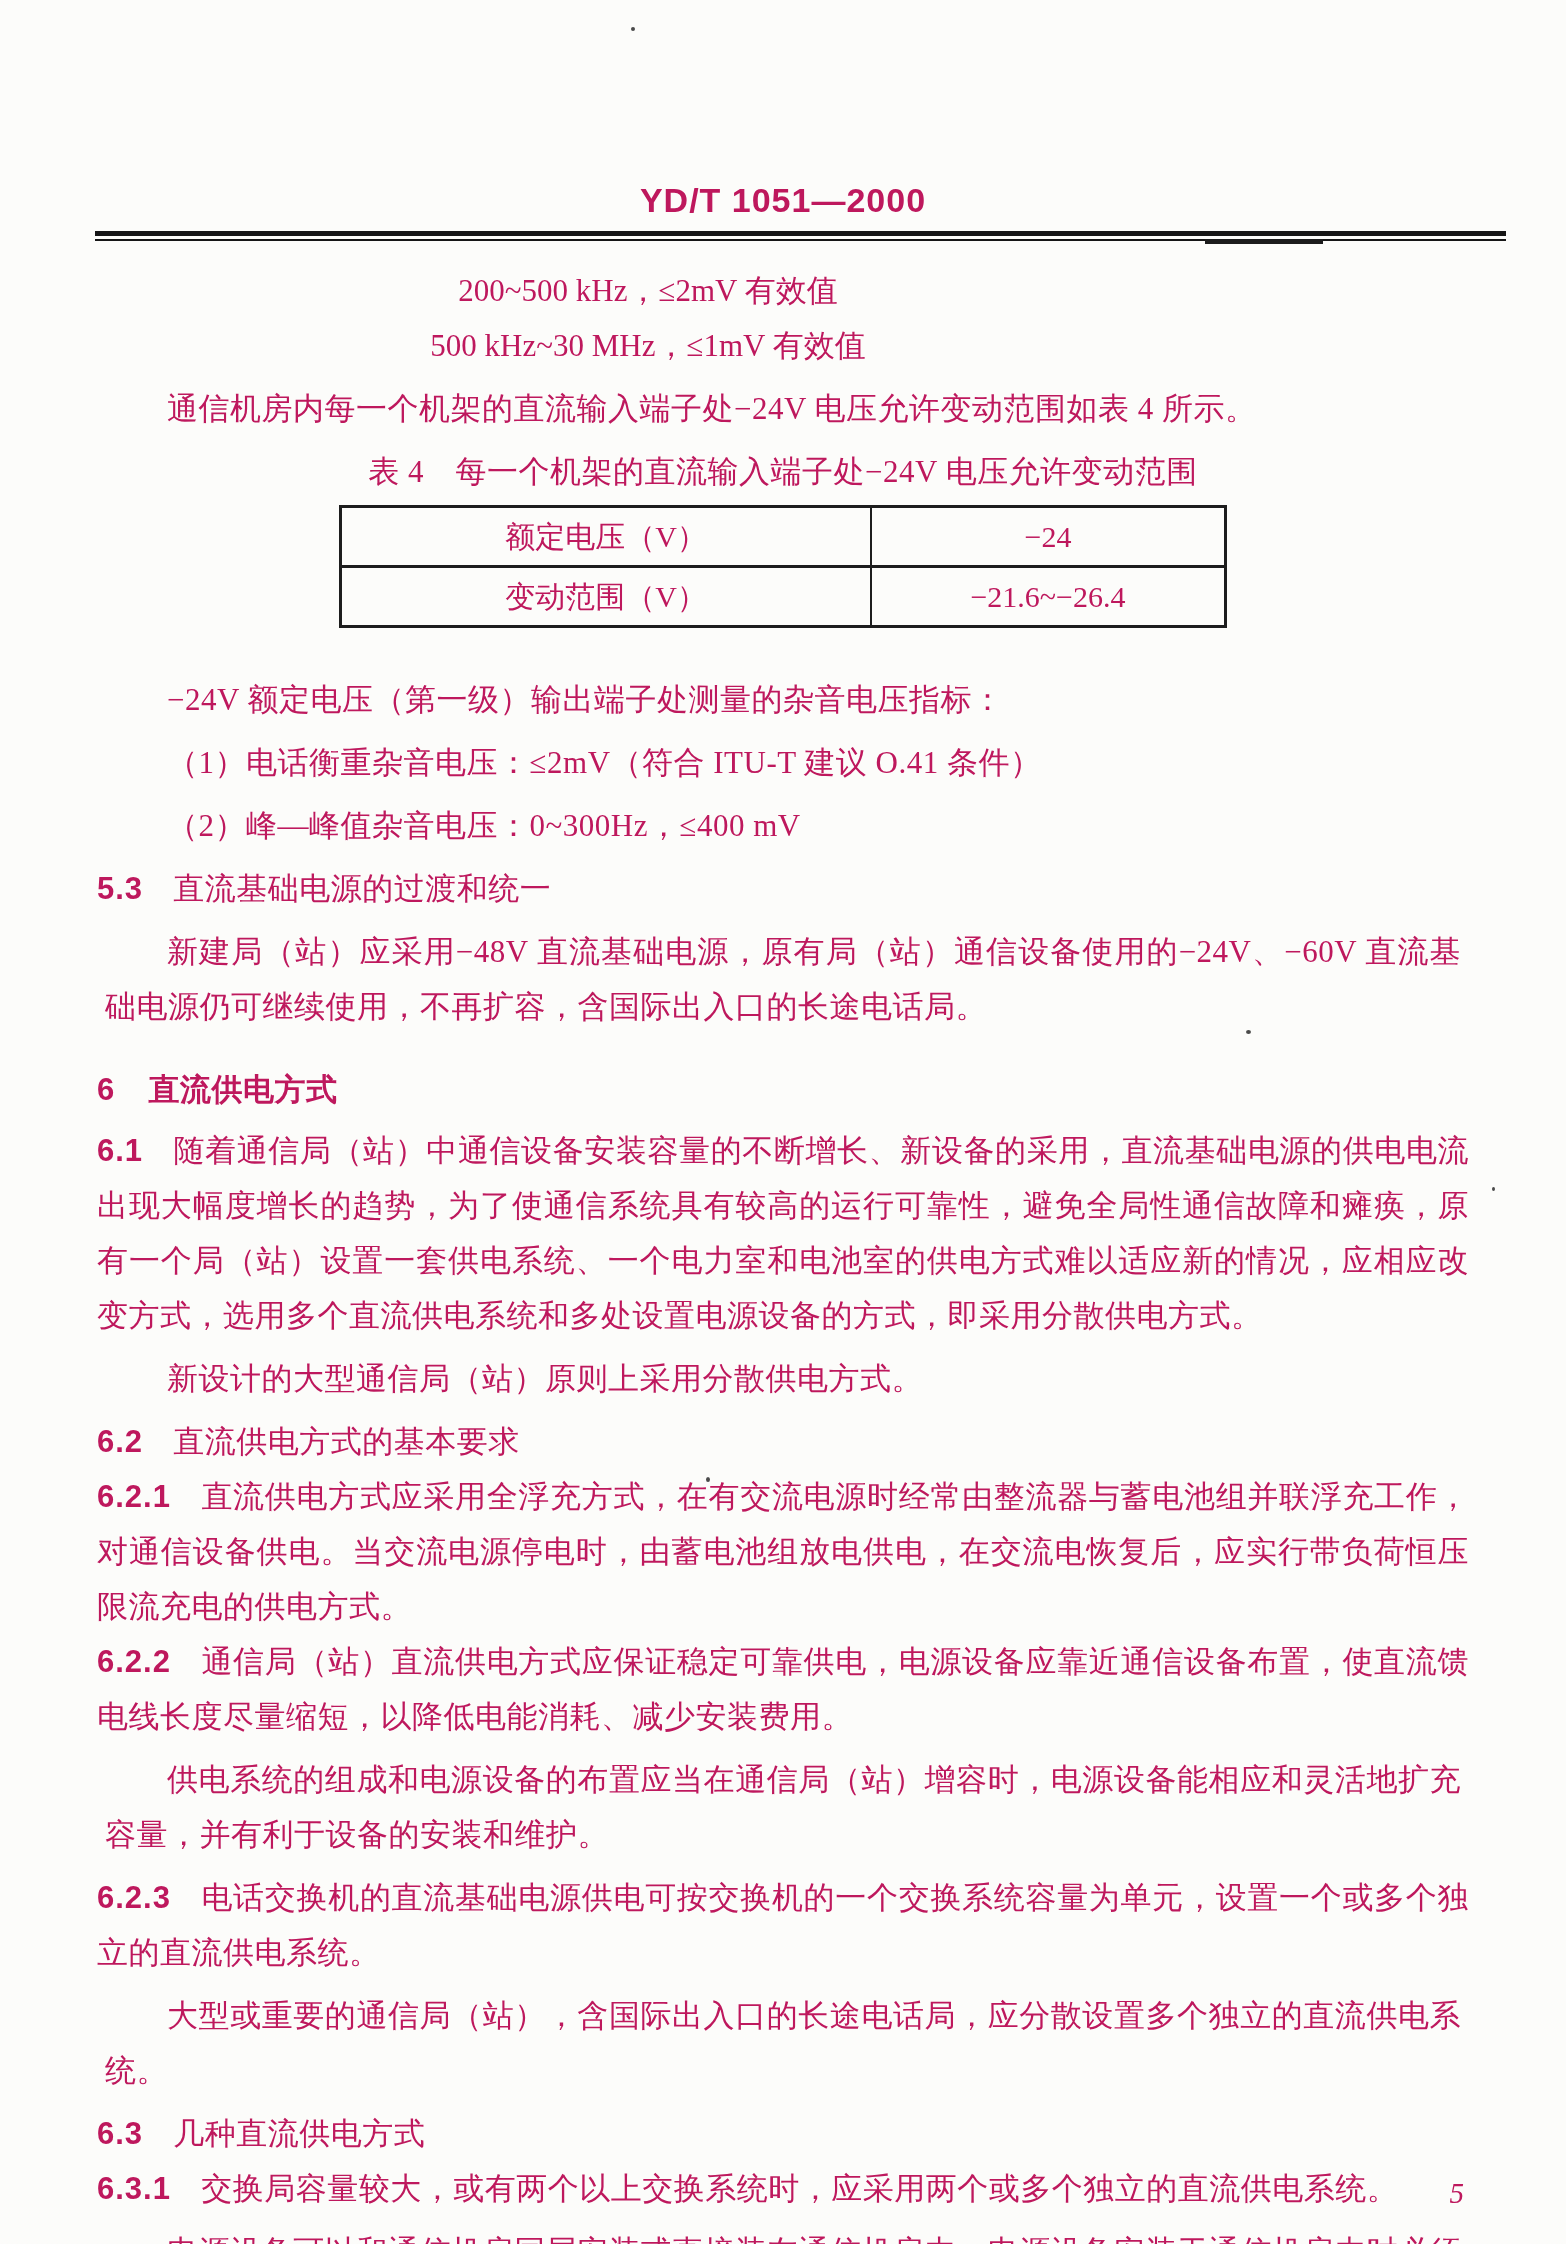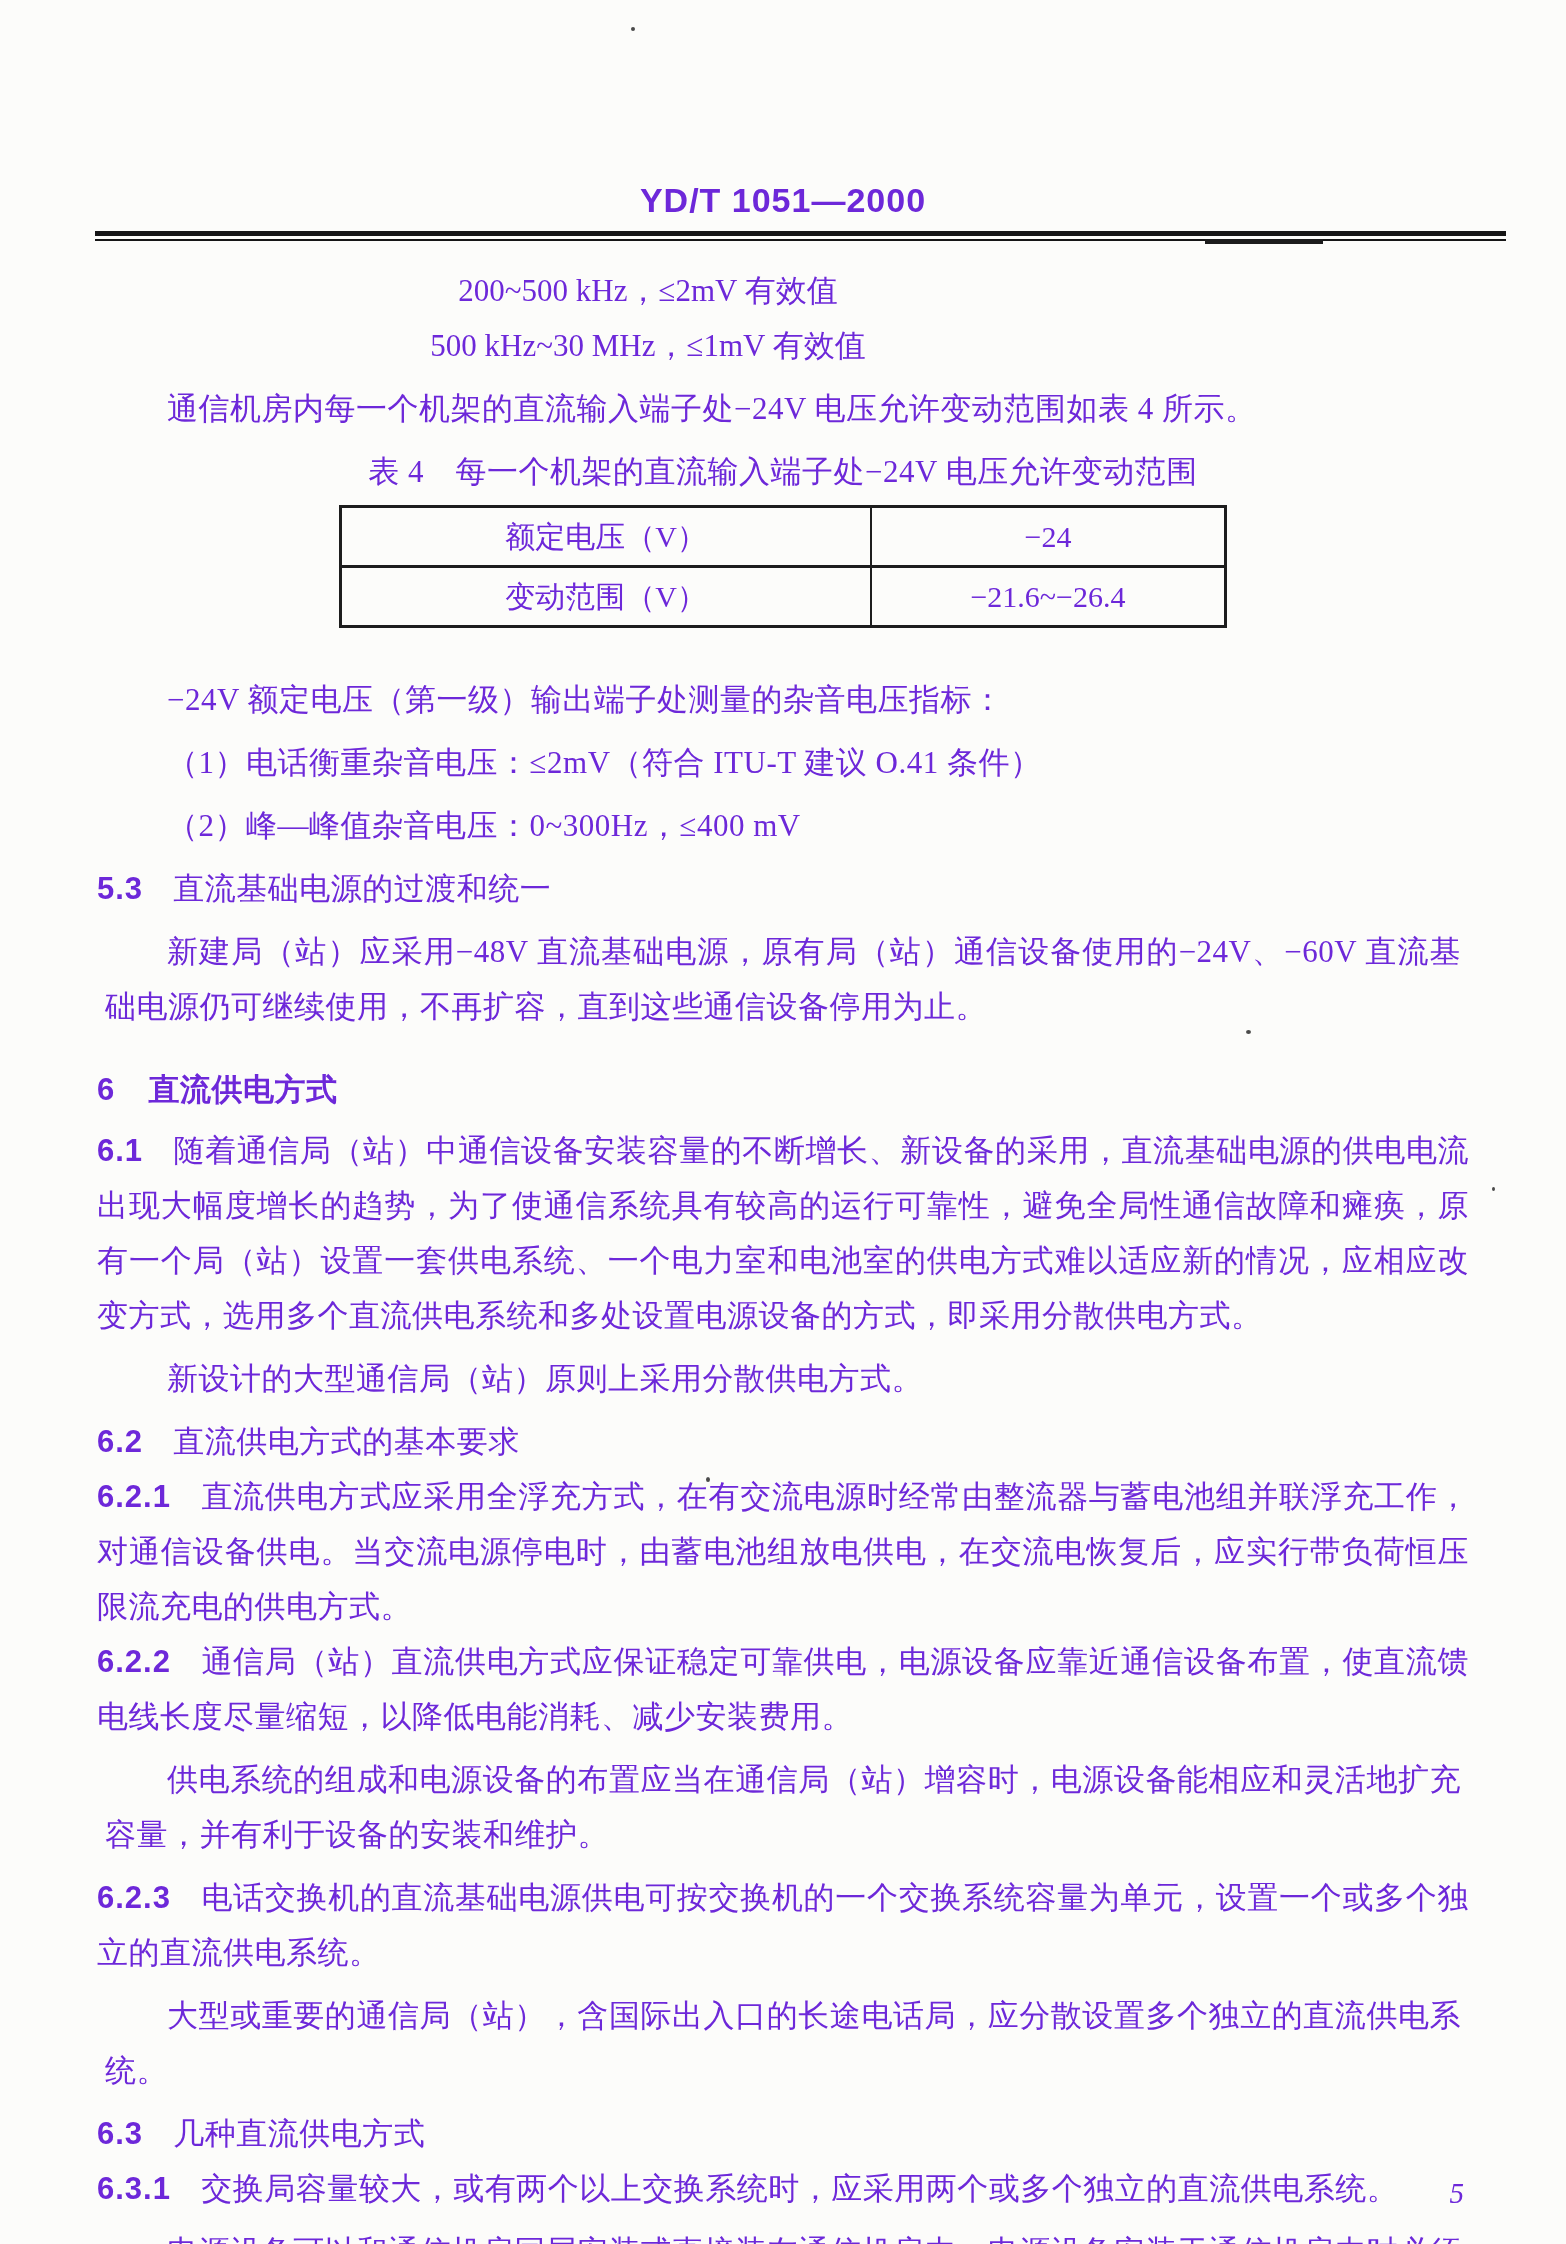--- a/index.html
+++ b/index.html
@@ -1,20 +1,20 @@
 <!DOCTYPE html>
 <html><head>
 <meta charset="utf-8">
 <style>
   html,body{margin:0;padding:0;background:#d8d8d4;}
   .page{
     position:relative;
     width:1566px;height:2244px;
     background:#fcfcfa;
-    color:#6d28d9;
+    color:#be185d;
     font-family:"Liberation Serif", serif;
     overflow:hidden;
     margin:0 auto;
   }
   .doc-code{
     position:absolute;top:181px;left:0;width:100%;
     text-align:center;
     font-family:"Liberation Sans", sans-serif;
     font-weight:700;font-size:34px;letter-spacing:1px;
   }
@@ -116,21 +116,21 @@
 
     <p class="para">−24V 额定电压（第一级）输出端子处测量的杂音电压指标：</p>
     <p class="para">（1）电话衡重杂音电压：≤2mV（符合 ITU-T 建议  O.41 条件）</p>
     <p class="para">（2）峰—峰值杂音电压：0~300Hz，≤400 mV</p>
 
     <p class="clause">
       <span class="num">5.3</span>
       <span class="txt">直流基础电源的过渡和统一</span>
     </p>
 
-    <p class="para">新建局（站）应采用−48V 直流基础电源，原有局（站）通信设备使用的−24V、−60V 直流基础电源仍可继续使用，不再扩容，直到这些通信设备停用为止。</p>
+    <p class="para">新建局（站）应采用−48V 直流基础电源，原有局（站）通信设备使用的−24V、−60V 直流基础电源仍可继续使用，不再扩容，含国际出入口的长途电话局。</p>
 
     <p class="clause section-head">
       <span class="num">6</span>
       <span class="txt">直流供电方式</span>
     </p>
 
     <p class="clause">
       <span class="num">6.1</span>
       <span class="txt">随着通信局（站）中通信设备安装容量的不断增长、新设备的采用，直流基础电源的供电电流出现大幅度增长的趋势，为了使通信系统具有较高的运行可靠性，避免全局性通信故障和瘫痪，原有一个局（站）设置一套供电系统、一个电力室和电池室的供电方式难以适应新的情况，应相应改变方式，选用多个直流供电系统和多处设置电源设备的方式，即采用分散供电方式。</span>
     </p>

